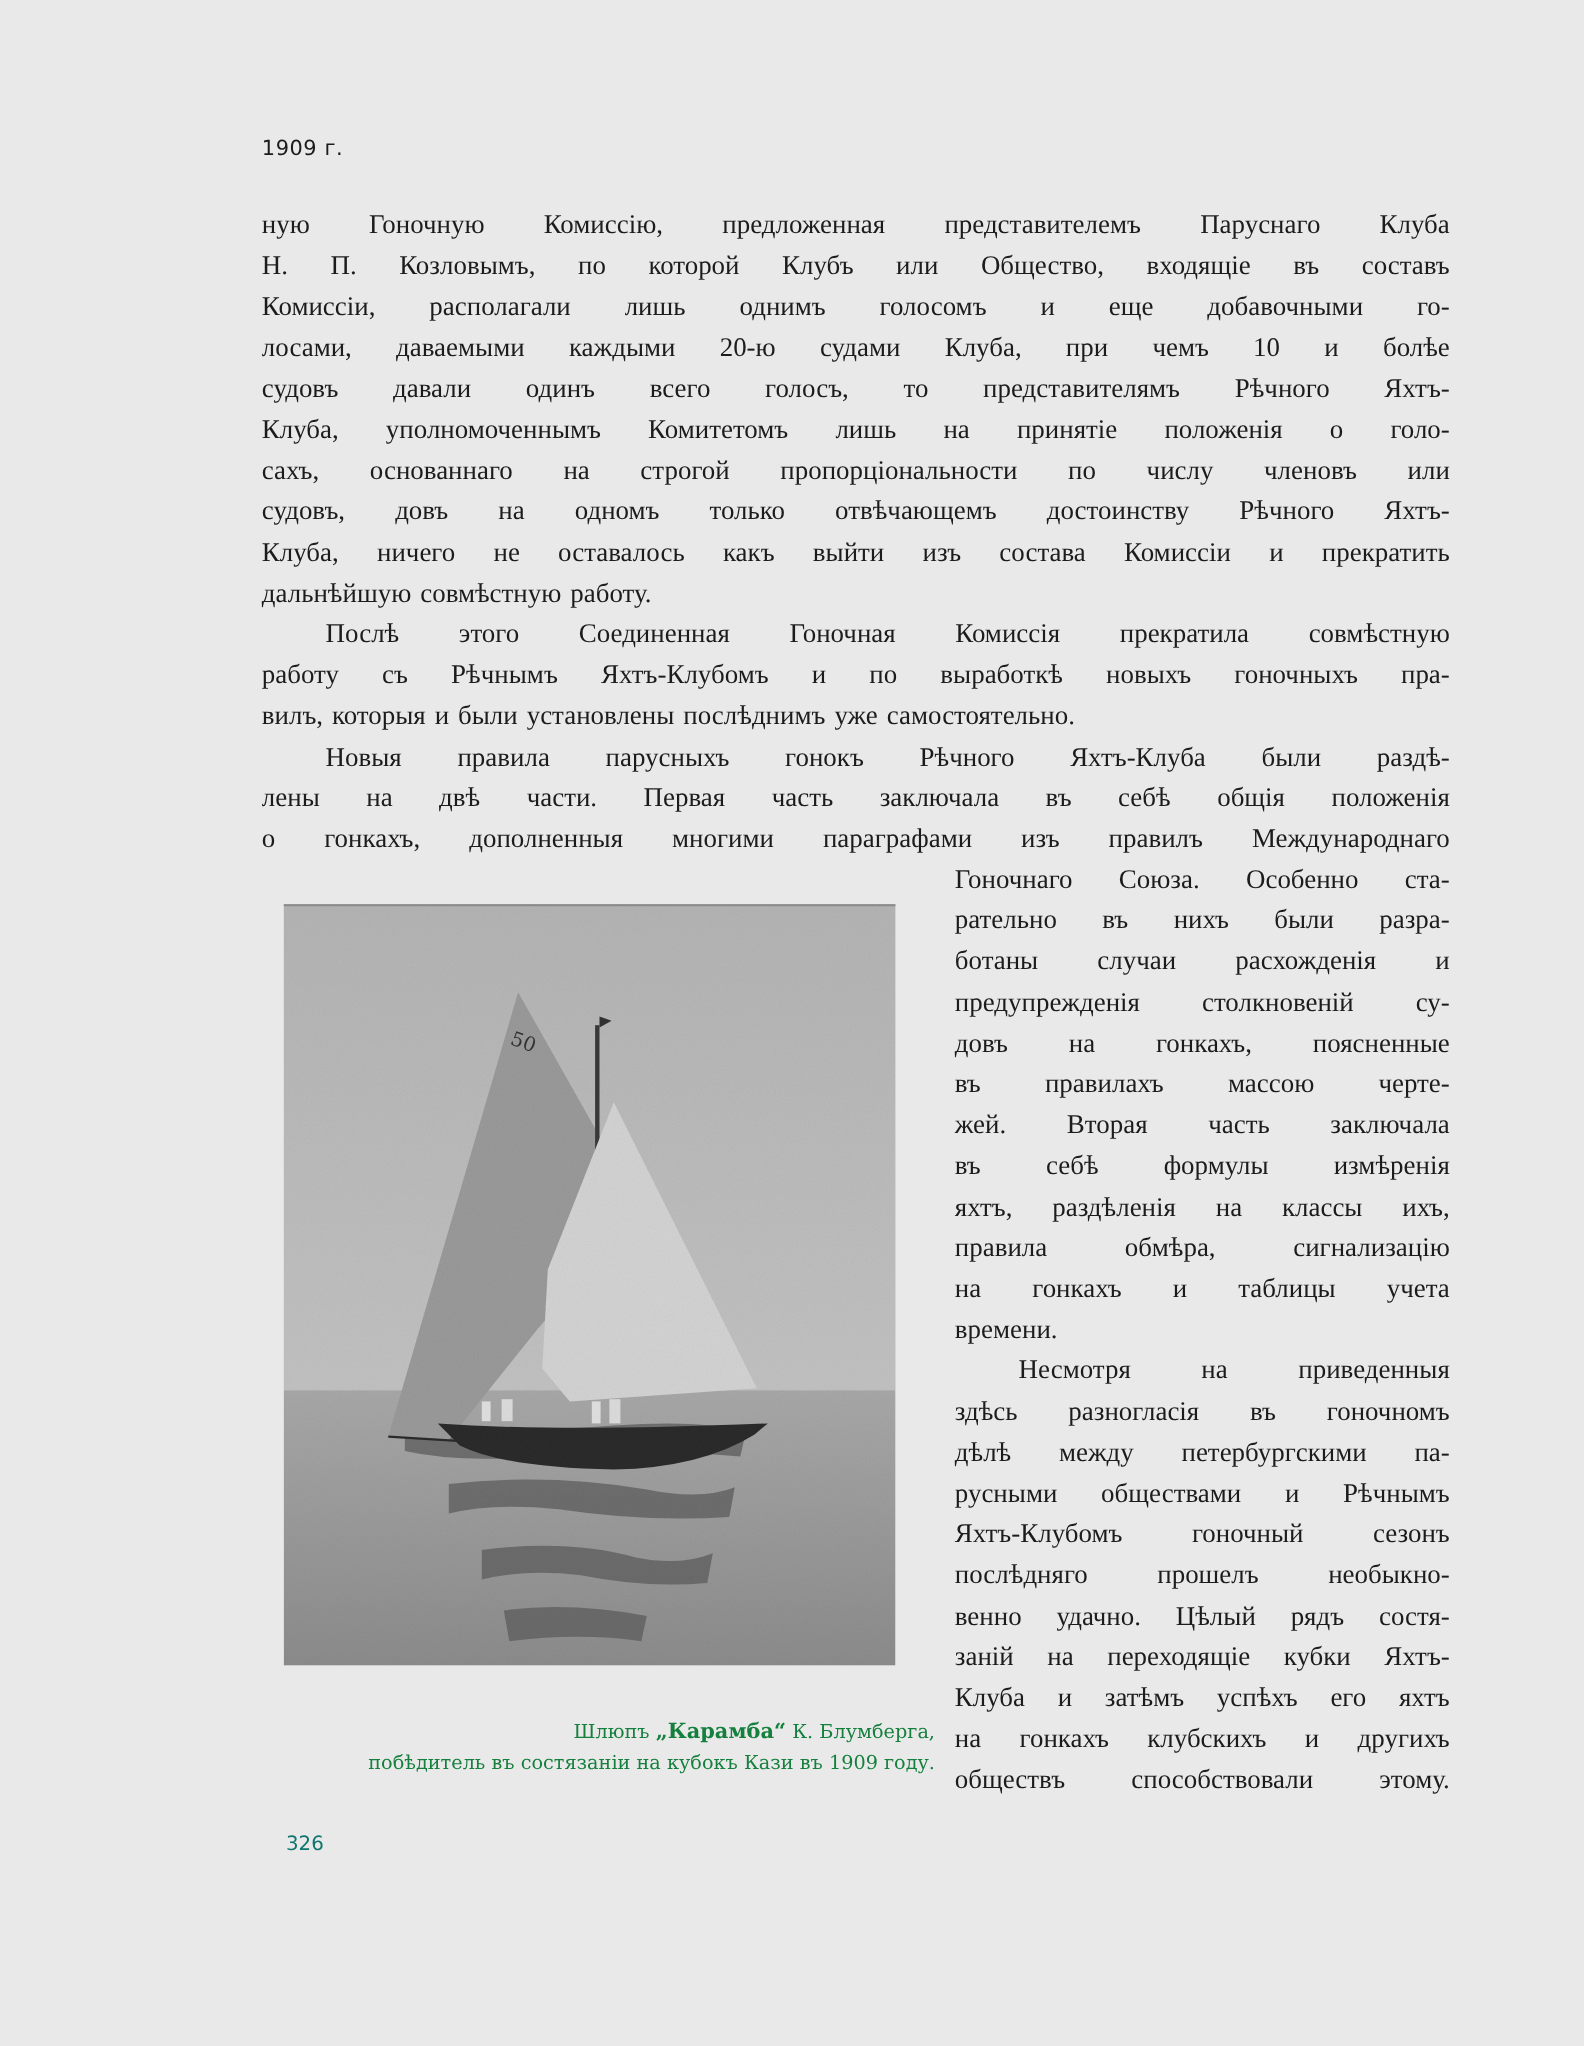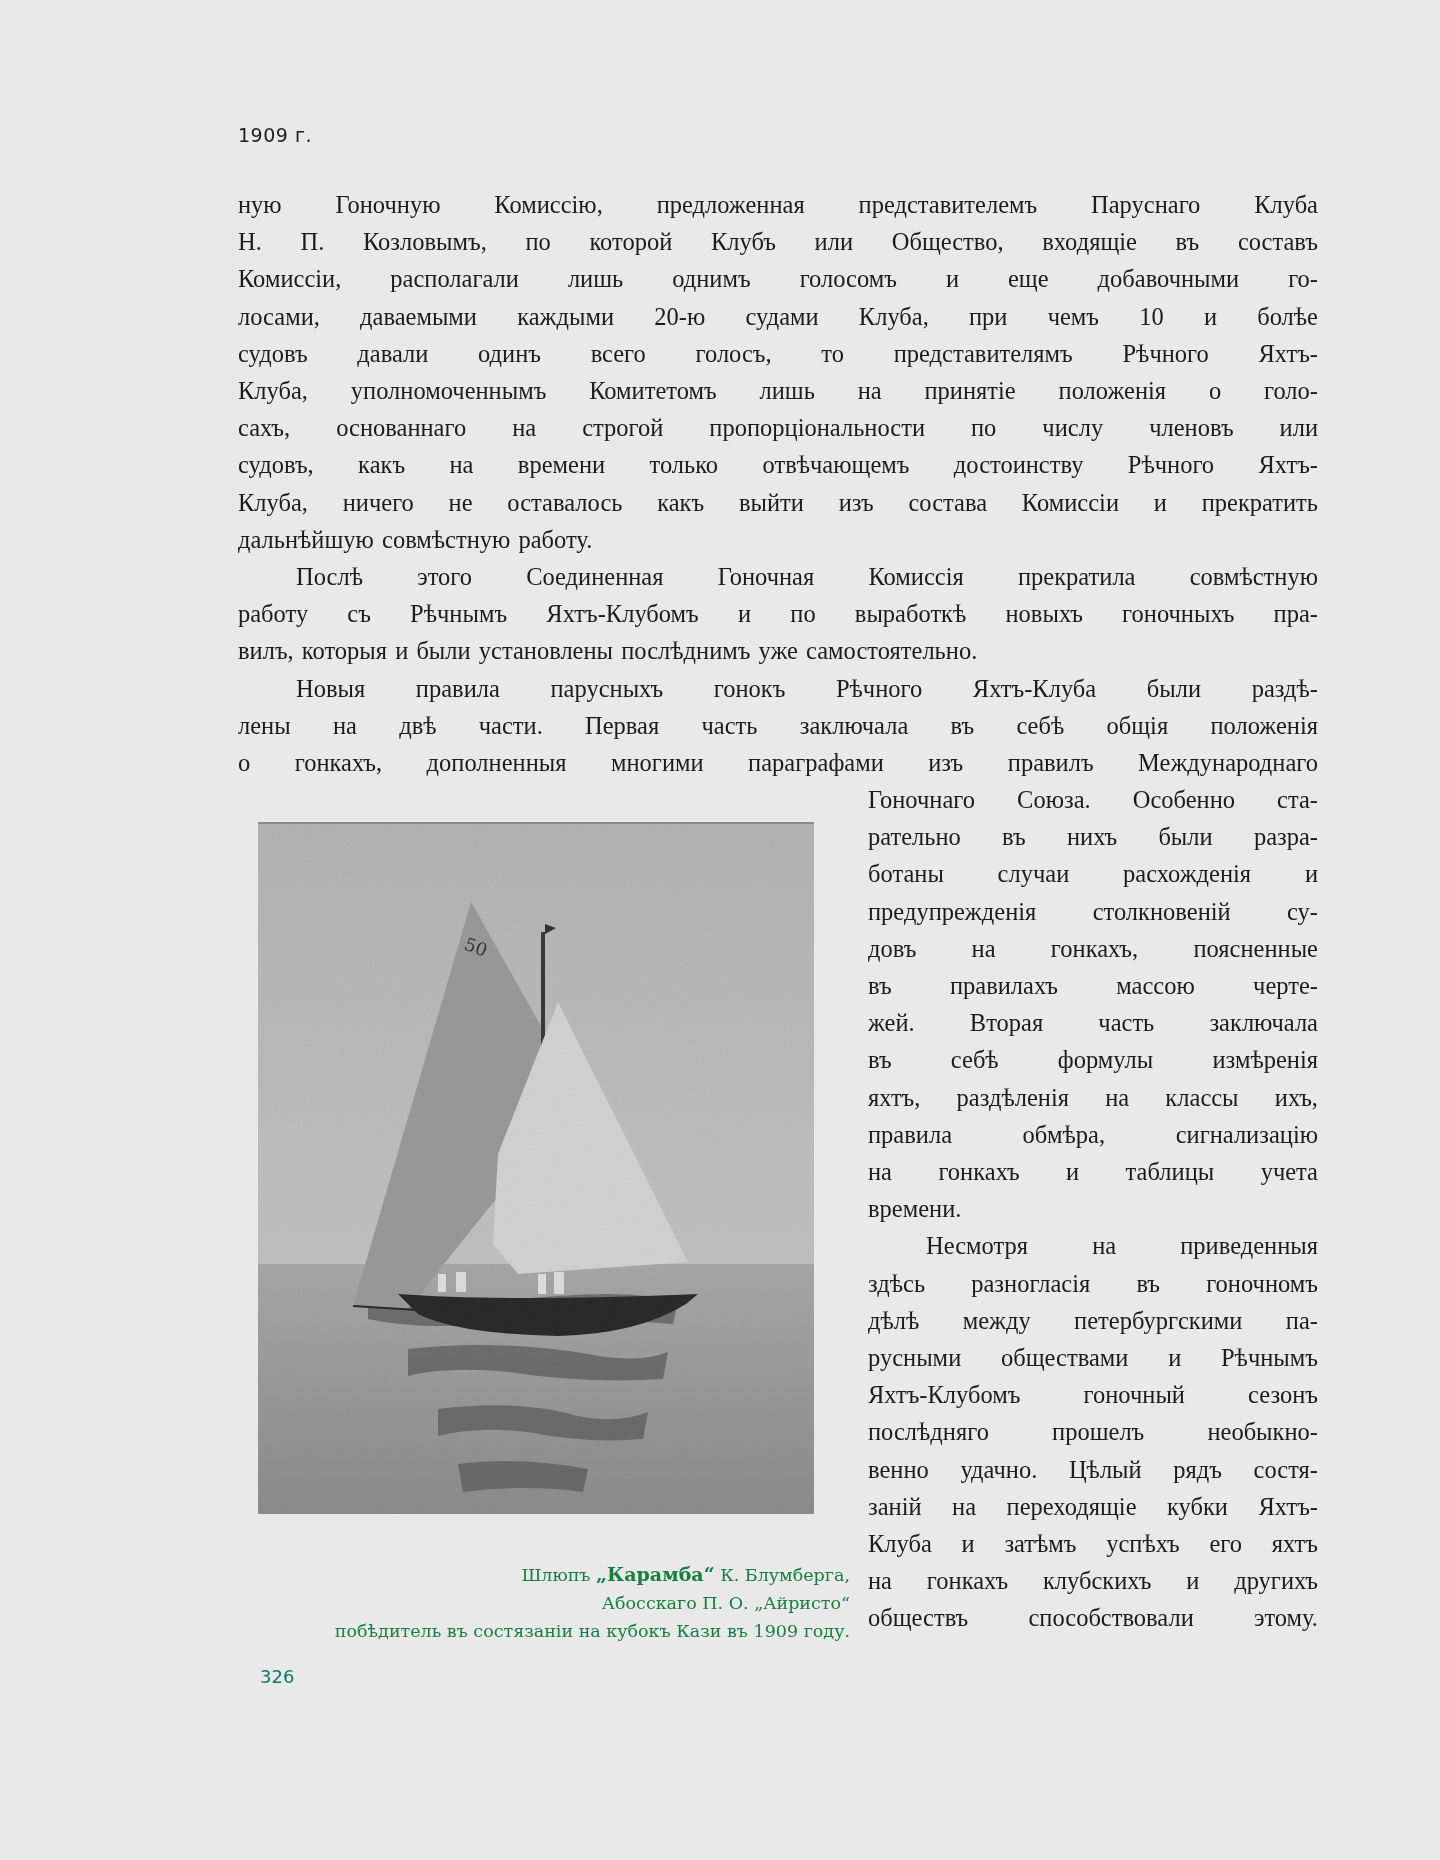--- a/index.html
+++ b/index.html
@@ -58,21 +58,21 @@
 <div class="page-header">1909 г.</div>
 
 <div id="full-lines">
     <div class="line full" style="top: 186px;">ную Гоночную Комиссію, предложенная представителемъ Паруснаго Клуба</div>
     <div class="line full" style="top: 223.2px;">Н. П. Козловымъ, по которой Клубъ или Общество, входящіе въ составъ</div>
     <div class="line full" style="top: 260.4px;">Комиссіи, располагали лишь однимъ голосомъ и еще добавочными го-</div>
     <div class="line full" style="top: 297.6px;">лосами, даваемыми каждыми 20-ю судами Клуба, при чемъ 10 и болѣе</div>
     <div class="line full" style="top: 334.8px;">судовъ давали одинъ всего голосъ, то представителямъ Рѣчного Яхтъ-</div>
     <div class="line full" style="top: 372px;">Клуба, уполномоченнымъ Комитетомъ лишь на принятіе положенія о голо-</div>
     <div class="line full" style="top: 409.2px;">сахъ, основаннаго на строгой пропорціональности по числу членовъ или</div>
-    <div class="line full" style="top: 446.4px;">судовъ, какъ на времени только отвѣчающемъ достоинству Рѣчного Яхтъ-</div>
+    <div class="line full" style="top: 446.4px;">судовъ, довъ на одномъ только отвѣчающемъ достоинству Рѣчного Яхтъ-</div>
     <div class="line full" style="top: 483.6px;">Клуба, ничего не оставалось какъ выйти изъ состава Комиссіи и прекратить</div>
     <div class="line full last" style="top: 520.8px;">дальнѣйшую совмѣстную работу.</div>
     <div class="line indent-full" style="top: 558px;">Послѣ этого Соединенная Гоночная Комиссія прекратила совмѣстную</div>
     <div class="line full" style="top: 595.2px;">работу съ Рѣчнымъ Яхтъ-Клубомъ и по выработкѣ новыхъ гоночныхъ пра-</div>
     <div class="line full last" style="top: 632.4px;">вилъ, которыя и были установлены послѣднимъ уже самостоятельно.</div>
     <div class="line indent-full" style="top: 669.6px;">Новыя правила парусныхъ гонокъ Рѣчного Яхтъ-Клуба были раздѣ-</div>
     <div class="line full" style="top: 706.8px;">лены на двѣ части. Первая часть заключала въ себѣ общія положенія</div>
     <div class="line full" style="top: 744px;">о гонкахъ, дополненныя многими параграфами изъ правилъ Международнаго</div>
   </div>
 <div id="narrow-lines">
@@ -151,17 +151,16 @@
       <rect x="280" y="450" width="8" height="20" fill="#e0e0e0"></rect>
       <rect x="296" y="448" width="10" height="22" fill="#dcdcdc"></rect>
     </g>
   </svg>
 </div>
 
 <div class="caption" style="top:1560px;">
   <div>
     <span>Шлюпъ </span><b>„Карамба“</b><span> К. Блумберга,</span>
   </div>
-  <div>Абосскаго П. О. „Айристо“</div>
   <div>побѣдитель въ состязаніи на кубокъ Кази въ 1909 году.</div>
 </div>
 
 <div class="page-number">326</div>
 
 </body></html>

